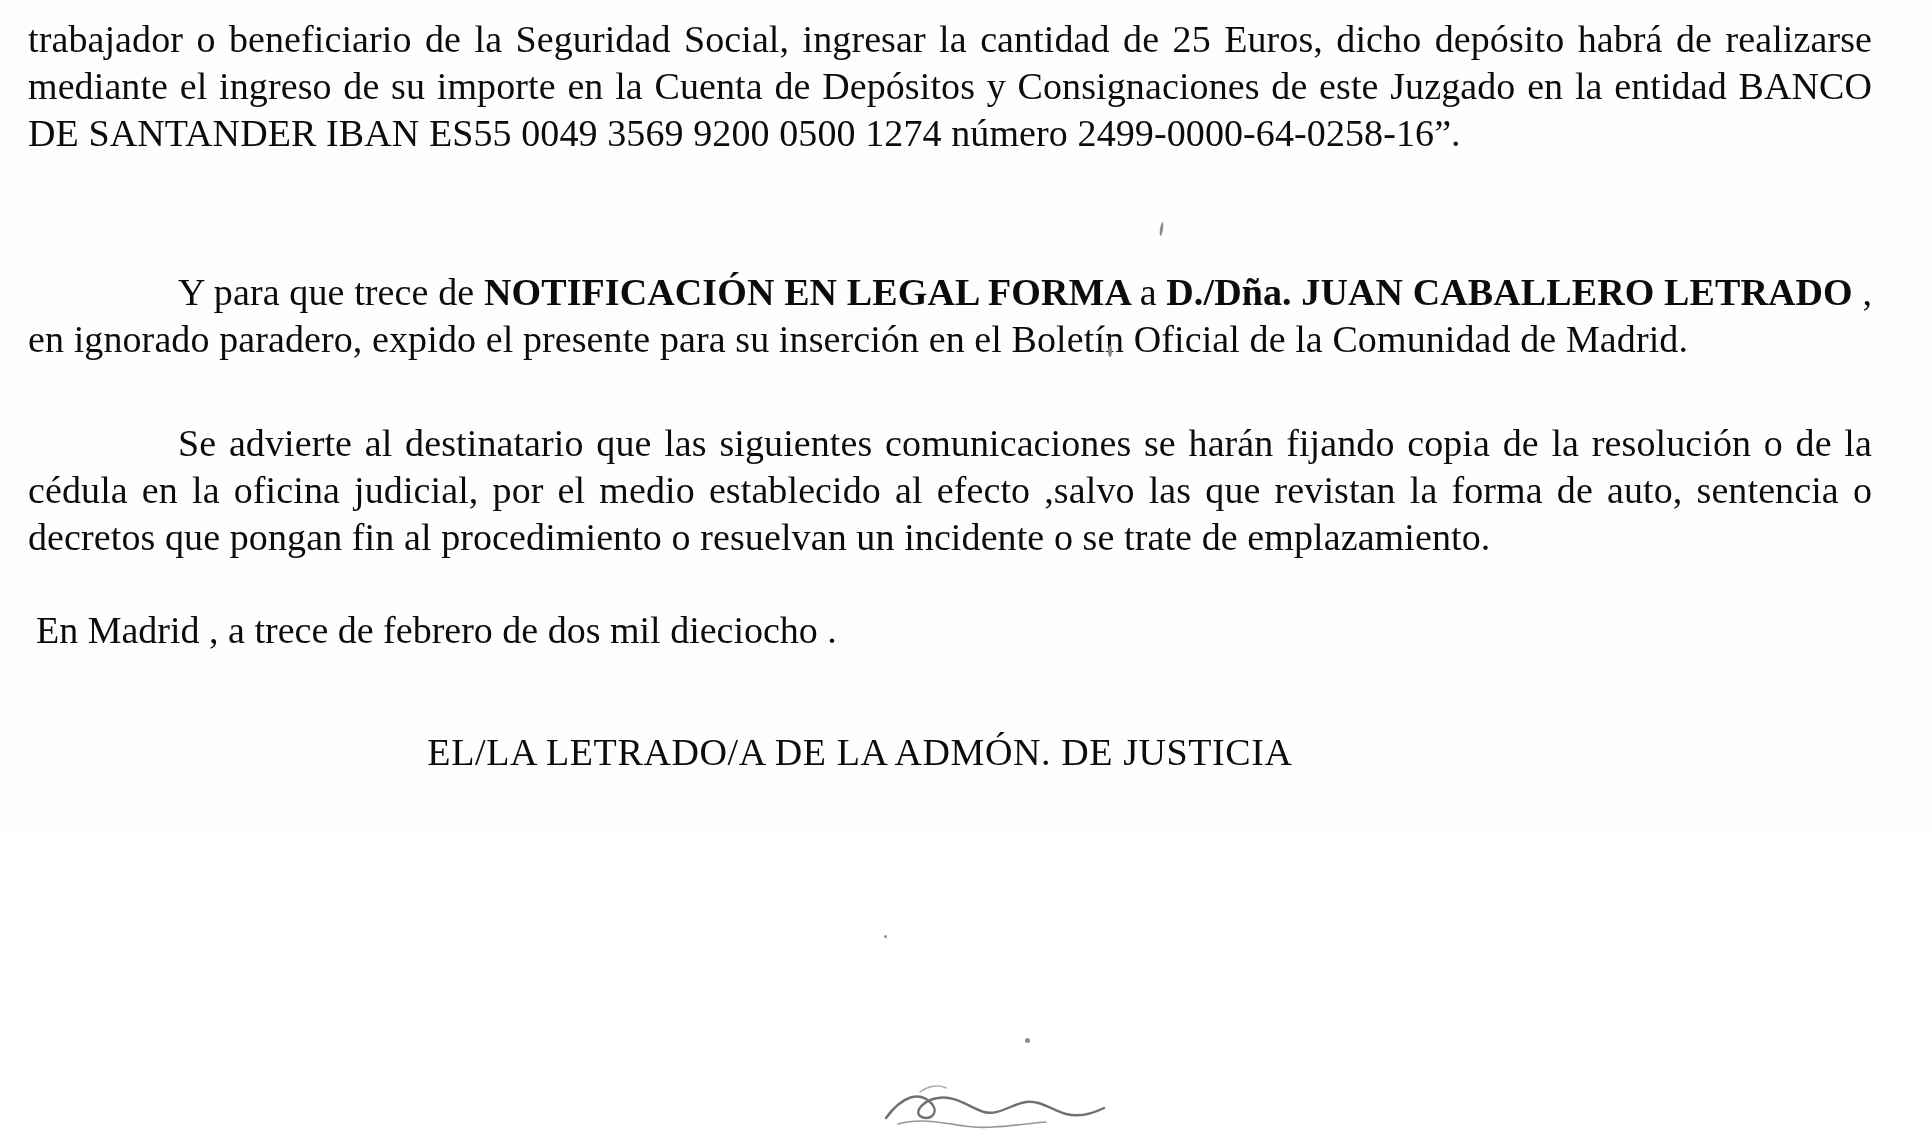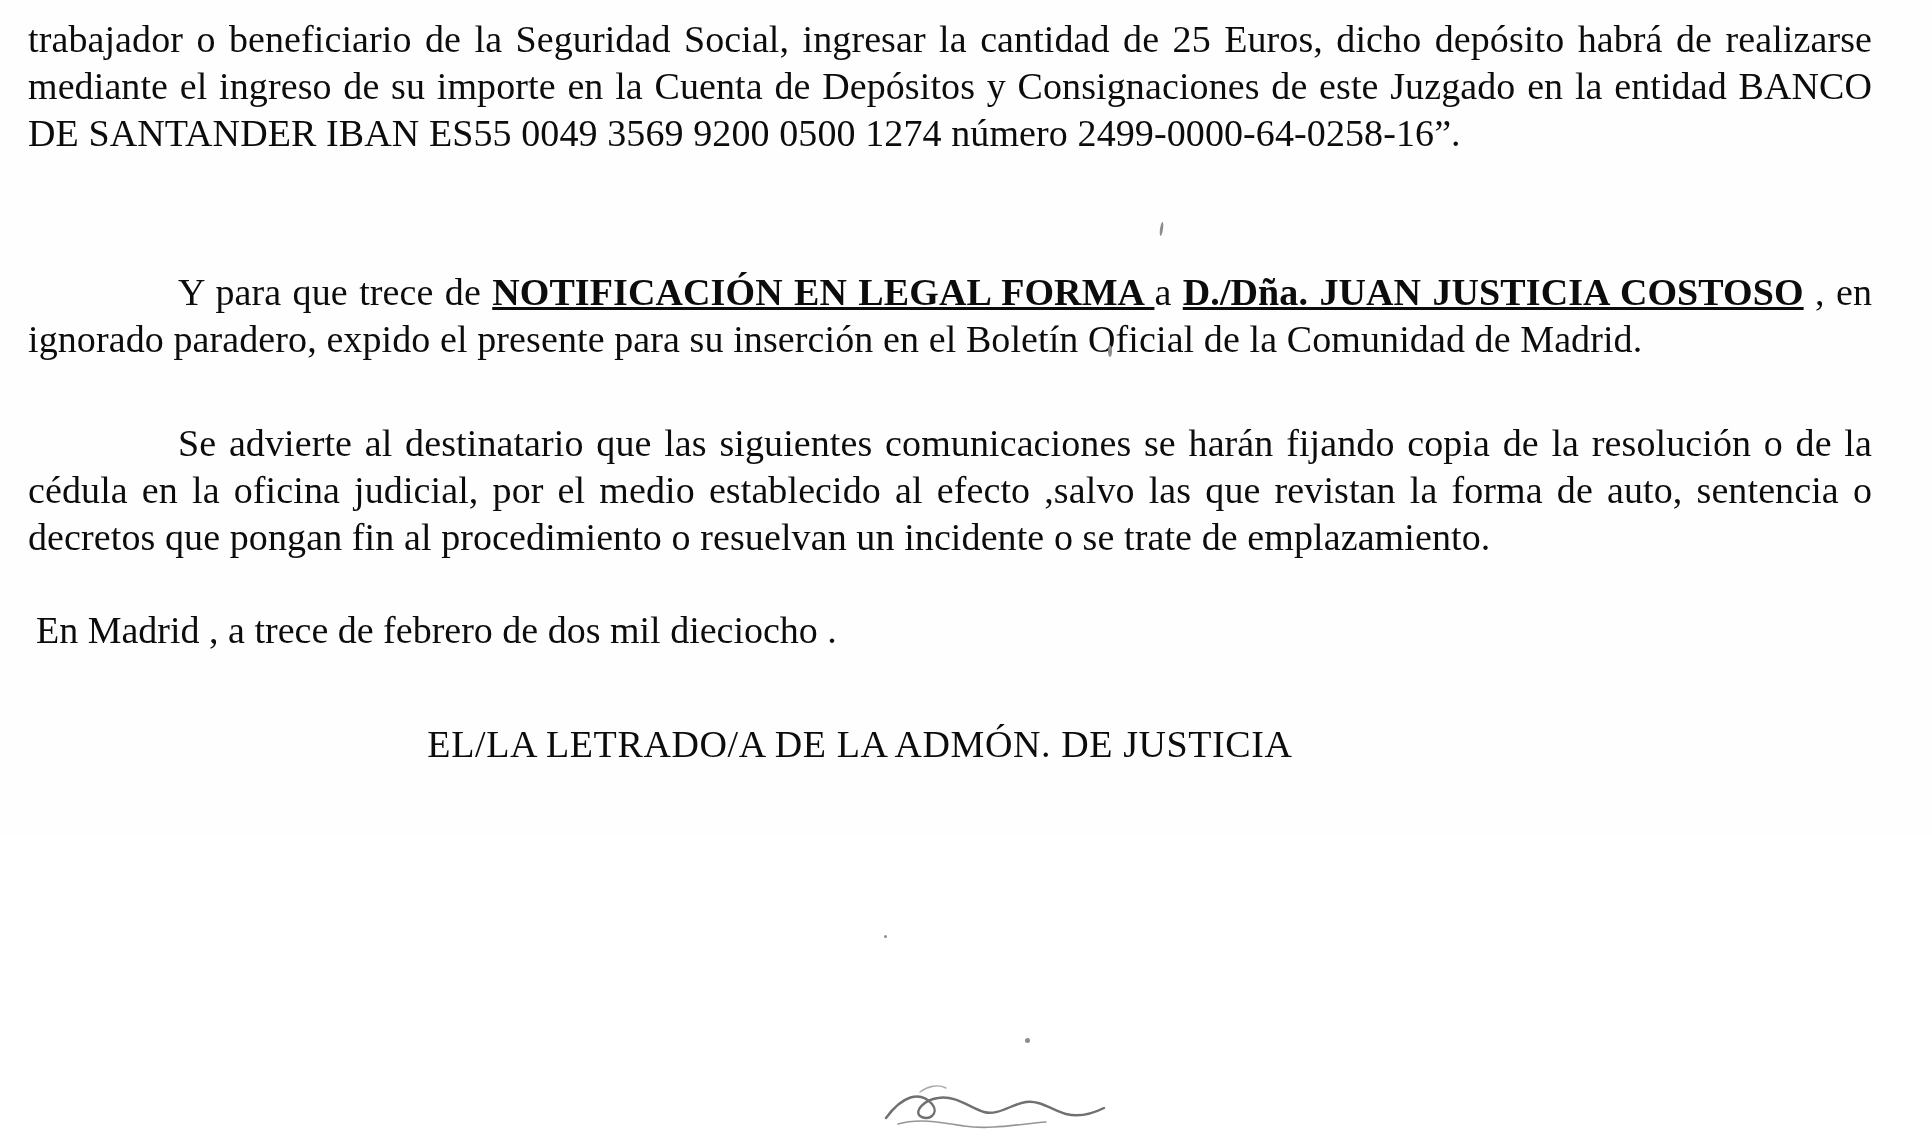--- a/index.html
+++ b/index.html
@@ -32,38 +32,37 @@
   }
   .para.first {
     margin-top: 6px;
   }
   .indent {
     display: inline-block;
     width: 150px;
   }
   .bold {
     font-weight: bold;
-    text-decoration: underline;
   }
   .gap-lg {
     height: 112px;
   }
   .gap-md {
     height: 56px;
   }
   .gap-sm {
     height: 38px;
   }
   .closing {
     font-size: 38px;
     line-height: 1.24;
     margin: 8px;
   }
   .signature-line {
-    margin: 4px;
+    margin: 12px;
     text-align: center;
     font-size: 38px;
     letter-spacing: 0.6px;
     padding-right: 180px;
   }
   .scribble {
     position: absolute;
     left: 880px;
     top: 1078px;
     width: 230px;
@@ -82,21 +81,21 @@
 </style>
 </head>
 <body>
 
 <div class="page">
 
   <p class="para first"><span>trabajador o beneficiario de la Seguridad Social, ingresar la cantidad de  25 Euros, dicho depósito habrá de realizarse mediante el ingreso de su importe en la Cuenta de Depósitos y Consignaciones de este Juzgado en la entidad BANCO DE SANTANDER IBAN ES55 0049 3569 9200 0500 1274 número 2499-0000-64-0258-16”.</span></p>
 
   <div class="gap-lg"></div>
 
-  <p class="para"><span class="indent"></span><span>Y para que trece de </span><span class="bold">NOTIFICACIÓN EN LEGAL FORMA </span><span> a </span><span class="bold">D./Dña. JUAN JUSTICIA COSTOSO</span><span> , en ignorado paradero, expido el presente para su inserción en el Boletín Oficial de la Comunidad de Madrid.</span></p>
+  <p class="para"><span class="indent"></span><span>Y para que trece de </span><span class="bold">NOTIFICACIÓN EN LEGAL FORMA </span><span> a </span><span class="bold">D./Dña. JUAN CABALLERO LETRADO</span><span> , en ignorado paradero, expido el presente para su inserción en el Boletín Oficial de la Comunidad de Madrid.</span></p>
 
   <div class="gap-md"></div>
 
   <p class="para"><span class="indent"></span><span>Se advierte al destinatario que las siguientes comunicaciones se harán fijando copia de la resolución o de la cédula en la oficina judicial, por el medio establecido al efecto ,salvo las que revistan la forma de auto, sentencia o decretos que pongan fin al procedimiento o resuelvan un incidente o se trate de emplazamiento.</span></p>
 
   <div class="gap-sm"></div>
 
   <p class="closing">En Madrid , a trece de febrero de dos mil dieciocho .</p>
 
   <div class="gap-md"></div>

